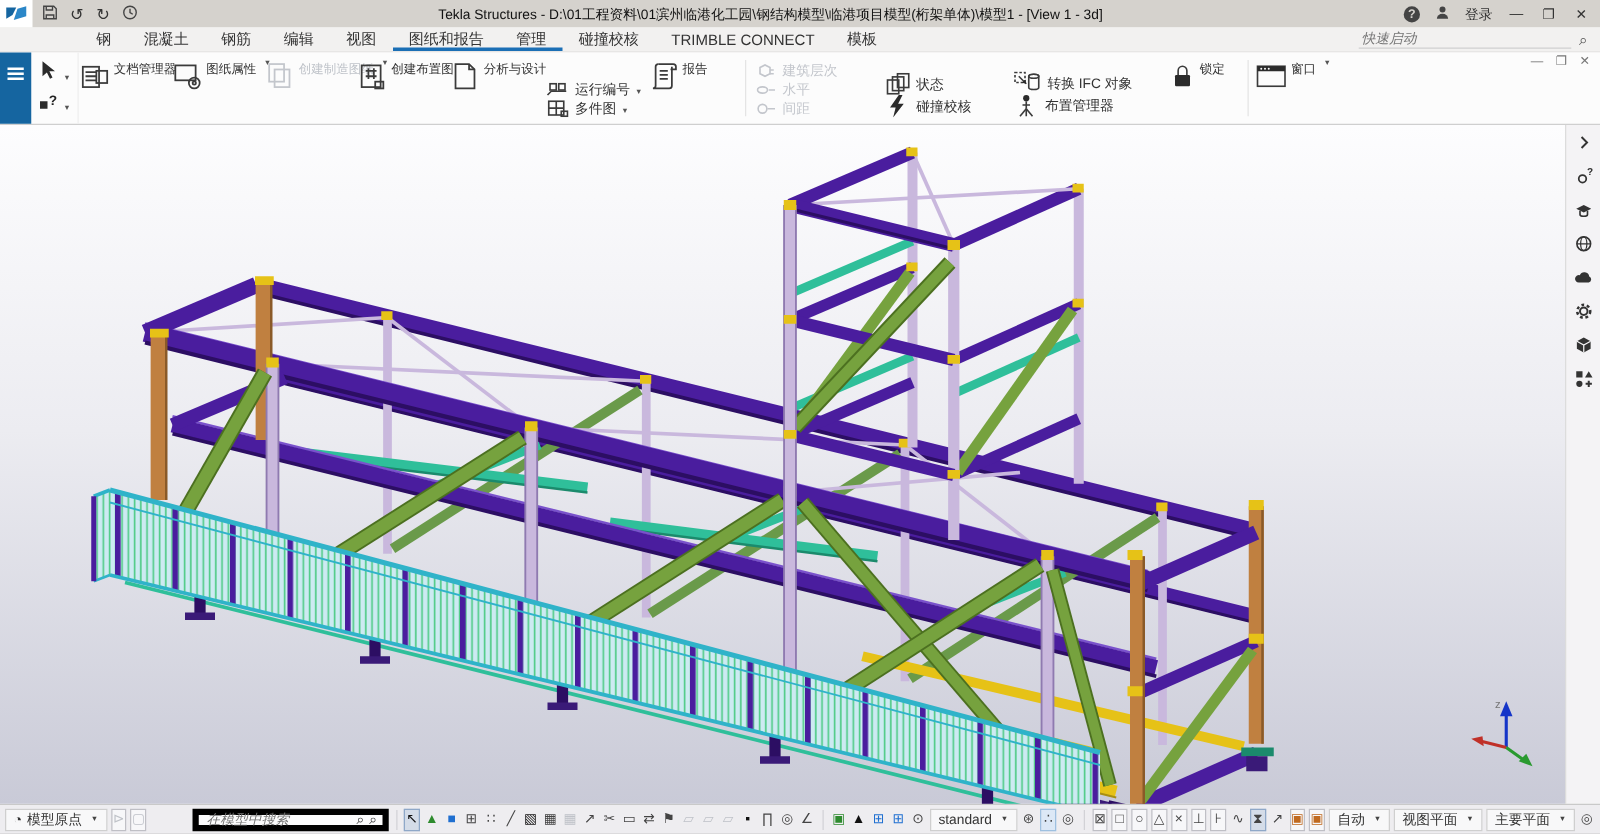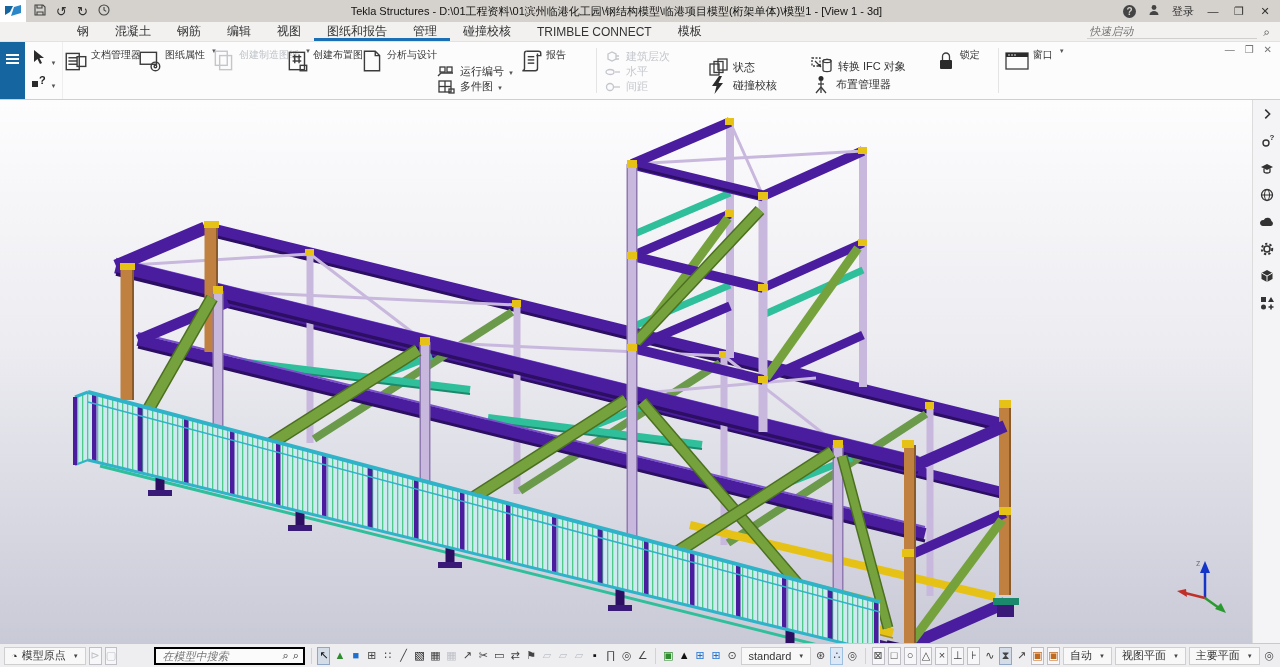--- a/index.html
+++ b/index.html
@@ -57,21 +57,21 @@
   .sb-drop{display:flex;align-items:center;gap:4px;background:#f8f8f9;border:1px solid #cfcfcf;height:18px;padding:0 6px;white-space:nowrap;}
   .sb-btn{width:19px;height:18px;border:1px solid transparent;display:flex;align-items:center;justify-content:center;font-size:11px;color:#444;background:transparent;cursor:default;line-height:1;}
   .sb-btn.boxed{border-color:#bfbfc5;background:#f7f7f9;}
   .sb-btn.sel{background:#d4dce8;border-color:#8fa8c8;}
   .sb-btn.hl{background:#dce8f6;border-color:#9ec0e0;}
   .sb-btn.dis{color:#bfc2c8;}
   .sb-btn.green{color:#2e8b2e;}
   .sb-btn.blue{color:#1f6fd0;}
   .sb-btn.orange{color:#c06a20;}
   .sb-btn.dark{color:#111;}
-  .sb-search{display:flex;align-items:center;border:2px solid #000000;background:#fbfbfc;height:18px;padding:0 4px;gap:4px;margin-left:34px;}
+  .sb-search{display:flex;align-items:center;border:5px solid #000000;background:#fbfbfc;height:18px;padding:0 4px;gap:4px;margin-left:34px;}
   .sb-search input{border:none;outline:none;background:transparent;font-style:italic;font-size:11px;color:#888;width:118px;}
   .sb-sep{width:1px;height:16px;background:#d2d2d6;margin:0 3px;}
   .sb-caret::after{content:"▼";font-size:6px;color:#444;margin-left:3px;}
 
   
   .sP{stroke:var(--purple);} .sPd{stroke:var(--purpleDark);} .sPl{stroke:var(--purpleLight);}
   .sL{stroke:var(--lavender);} .sLd{stroke:var(--lavenderDark);}
   .sG{stroke:var(--green);} .sGd{stroke:var(--greenDark);} .sG2{stroke:#6a9a4a;}
   .sT{stroke:var(--teal);} .sTd{stroke:var(--tealDark);}
   .sO{stroke:var(--orange);} .sOd{stroke:var(--orangeDark);}

